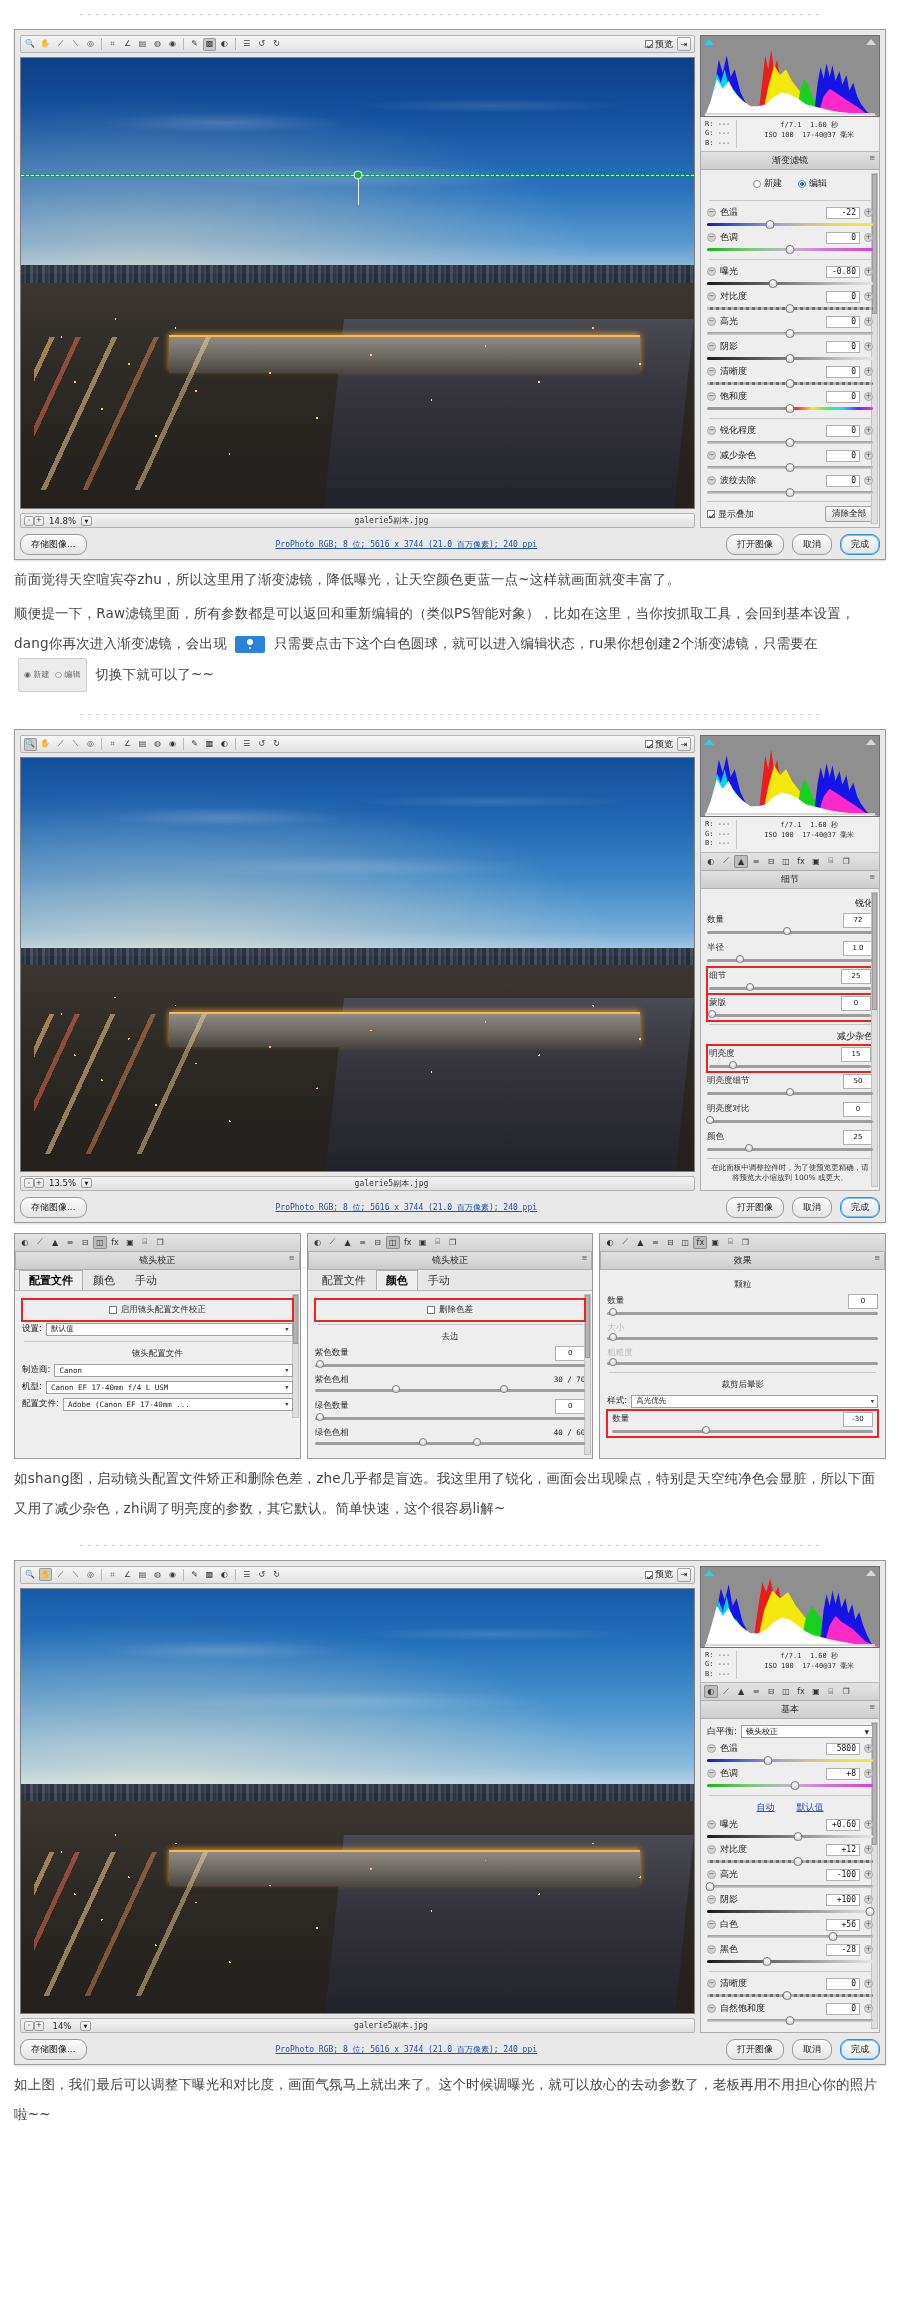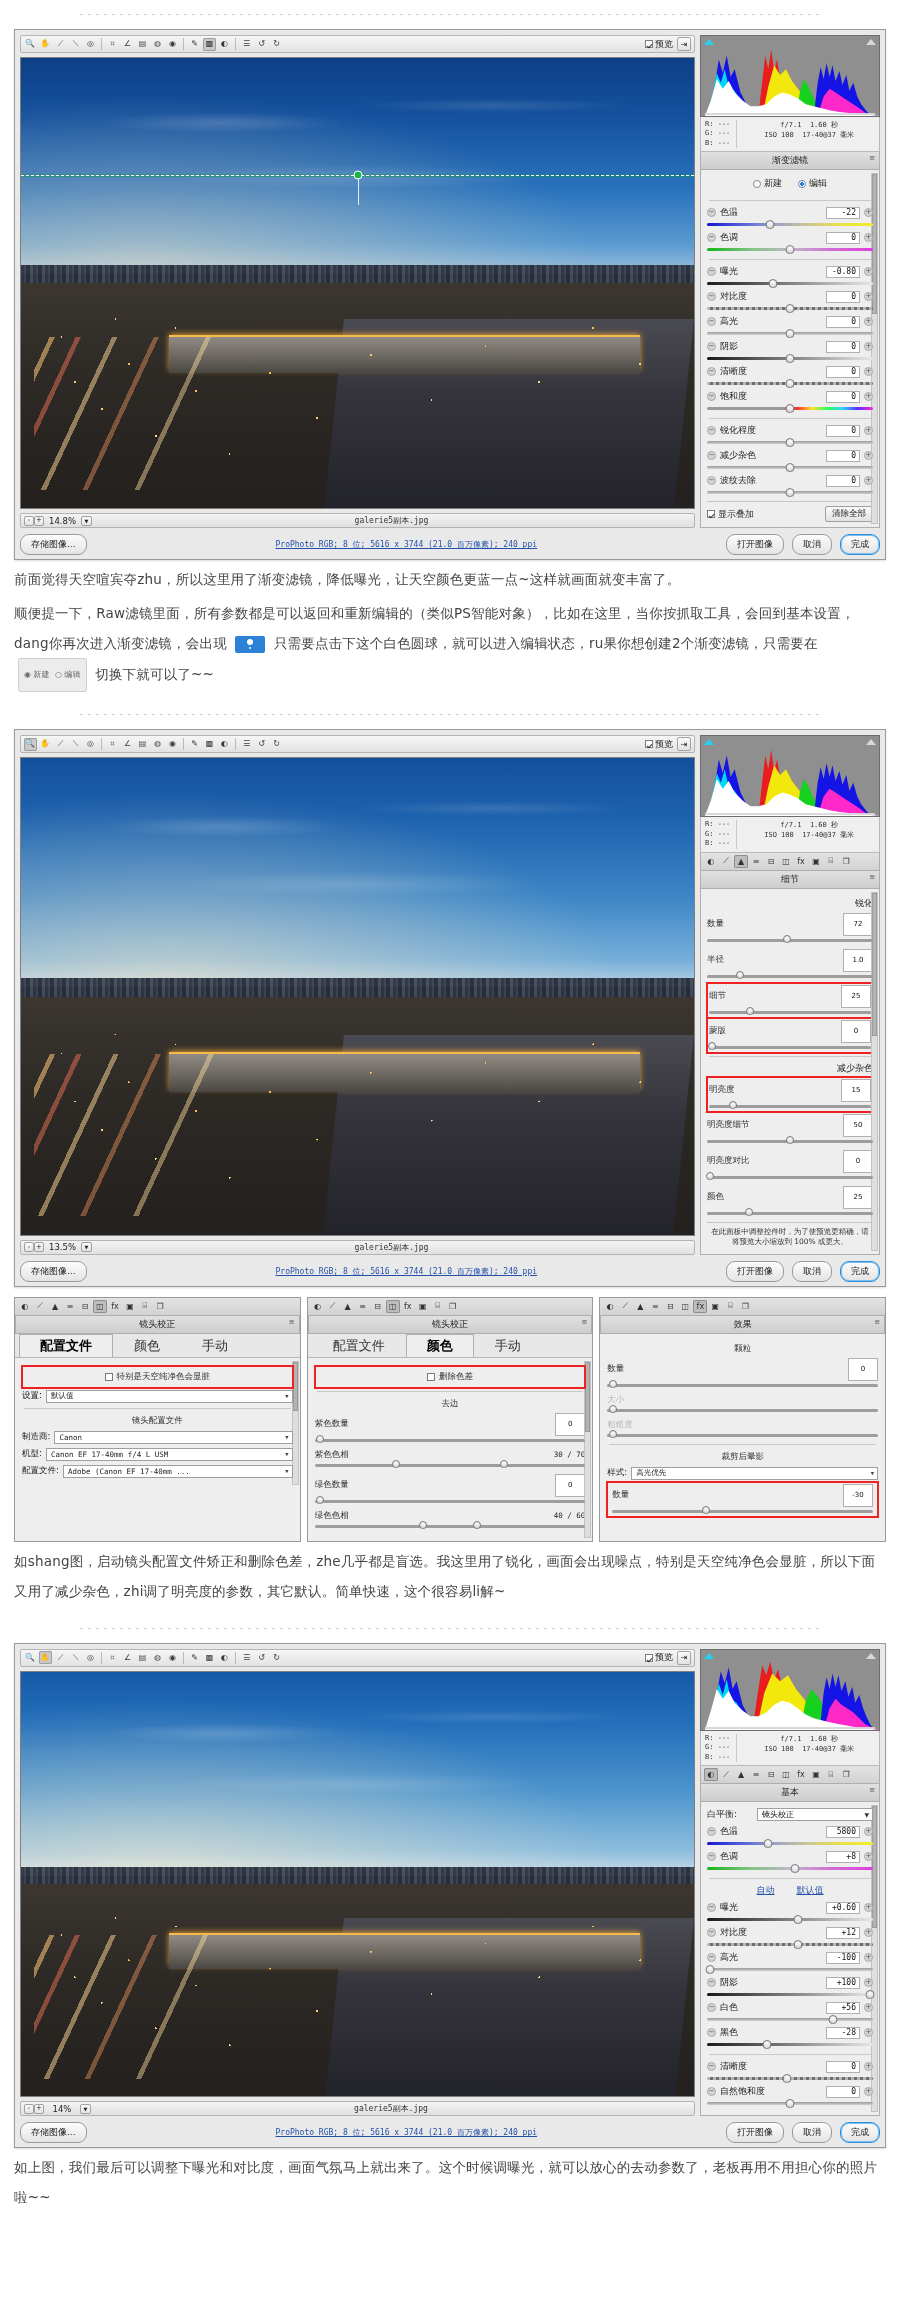--- a/index.html
+++ b/index.html
@@ -229,21 +229,21 @@
   .track.tint .bar { background:linear-gradient(to right,#16b416,#7fc37f,#c0b7c8,#cf6fd0,#e03ce0);}
   .track.sat .bar  { background:linear-gradient(to right,#9a9a9a,#9a9a9a 45%,#ff2b2b,#ffe02b,#2bff5a,#2bd4ff,#5a2bff,#ff2bd4);}
   .track.grad .bar { background:linear-gradient(to right,#1a1a1a,#e8e8e8);}
   .track.contr .bar{ background:repeating-linear-gradient(to right,#b5b5b5 0 3px,#6d6d6d 3px 6px);}
   .knob {
     position:absolute; top:0px; width:9px; height:9px; transform:translateX(-50%);
     background:radial-gradient(circle at 50% 30%, #ffffff, #c8c8c8);
     border:1px solid #7b7b7b; border-radius:50% 50% 45% 45%;
   }
 
-  .wb-row { display:flex; align-items:center; gap:20px; font-size:9px; margin:2px 0 4px 0;}
+  .wb-row { display:flex; align-items:center; gap:4px; font-size:9px; margin:2px 0 4px 0;}
   .wb-select {
     flex:1 1 auto; height:13px; background:#fff; border:1px solid #9f9f9f; font-size:8px;
     display:flex; align-items:center; padding:0 4px; position:relative; color:#111;
   }
   .wb-select::after { content:"▼"; position:absolute; right:3px; font-size:6px; color:#333;}
   .autolinks { display:flex; justify-content:center; gap:22px; font-size:9px; margin:3px 0 4px 0;}
   .autolinks span { color:#2451a8; text-decoration:underline; }
 
   .overlay-row {
     display:flex; align-items:center; justify-content:space-between;
@@ -269,38 +269,38 @@
   }
   .btn.primary { border:1px solid #2f8fd8; box-shadow: 0 0 0 1px #7dc0ef inset; }
   .linkline { flex:1 1 auto; text-align:center; font-size:8px; color:#2451a8; text-decoration:underline;
               font-family:"DejaVu Sans Mono", monospace;}
 
   
   .triple { display:flex; gap:6px; margin:0 14px; }
   .lcpanel { flex:1 1 0; border:1px solid #9a9a9a; background:#eeeeee; min-width:0; }
   .lcpanel .panel-tabs { border-left:none;border-right:none;border-top:none;}
   .lc-tabs { display:flex; align-items:flex-end; gap:0; border-bottom:1px solid #b9b9b9; padding:0 4px; background:#e7e7e7;}
-  .lc-tab { font-size:13px; padding:2px 20px; color:#333; border:1px solid transparent; border-bottom:none;}
+  .lc-tab { font-size:11px; padding:2px 9px; color:#333; border:1px solid transparent; border-bottom:none;}
   .lc-tab.on { background:#eeeeee; border-color:#b0b0b0; color:#000; font-weight:bold; }
   .lc-body { padding:6px 7px; position:relative; }
   .redbox { outline:2px solid #ee2222; outline-offset:1px; }
   .redbox-wrap { position:relative; margin:4px 2px; }
   .center-chk { display:flex; align-items:center; justify-content:center; gap:4px; font-size:8.5px; padding:3px 0;}
   .kv { display:flex; align-items:center; gap:4px; font-size:8.5px; margin:4px 0;}
   .kv .k { flex:0 0 auto; color:#222; }
   .kv .v {
     flex:1 1 auto; min-width:0; height:13px; background:#fff; border:1px solid #9f9f9f; font-size:7.5px;
     display:flex; align-items:center; padding:0 4px; position:relative; color:#222;
     font-family:"DejaVu Sans Mono", monospace; white-space:nowrap; overflow:hidden;
   }
   .kv .v::after { content:"▼"; position:absolute; right:3px; font-size:5.5px; color:#444;}
   .mini-slider { margin:3px 0 5px 0; }
   .mini-head { display:flex; align-items:center; font-size:8.5px; color:#333;}
   .mini-head .mv { margin-left:auto; font-size:7.5px; font-family:"DejaVu Sans Mono", monospace; color:#222;}
-  .mini-head .mvbox { margin-left:auto; min-width:30px; height:23px; background:#fff; border:1px solid #b0b0b0;
+  .mini-head .mvbox { margin-left:auto; min-width:30px; height:15px; background:#fff; border:1px solid #b0b0b0;
       font-size:7px; text-align:center; display:flex; align-items:center; justify-content:center; color:#111;}
   .mini-track { position:relative; height:8px; }
   .mini-track .bar { position:absolute; left:0; right:0; top:3px; height:3px; background:#9d9d9d; border-radius:2px;}
   .mini-track .knob { top:-0.5px; width:8px;height:8px;}
   .lc-sect { text-align:center; font-size:8.5px; color:#333; margin:6px 0 3px 0;}
   .ghost { color:#b9b9b9; }
 </style>
 </head>
 <body>
 
@@ -809,21 +809,21 @@
         <div class="lc-tab">颜色</div>
         <div class="lc-tab">手动</div>
       </div>
       <div class="lc-body">
         <div class="scrollbar">
             <div class="thumb"></div>
           </div>
         <div class="redbox-wrap redbox">
           <div class="center-chk">
             <span class="box" style="width:8px;height:8px;border:1px solid #7a7a7a;background:#fff;display:inline-block;"></span>
-            <span>特别是天空纯净色会显脏</span>
+            <span>启用镜头配置文件校正</span>
           </div>
         </div>
         <div class="kv">
           <span class="k">设置:</span>
           <span class="v">默认值</span>
         </div>
         <div class="hr"></div>
         <div class="lc-sect">镜头配置文件</div>
         <div class="kv">
           <span class="k">制造商:</span>

